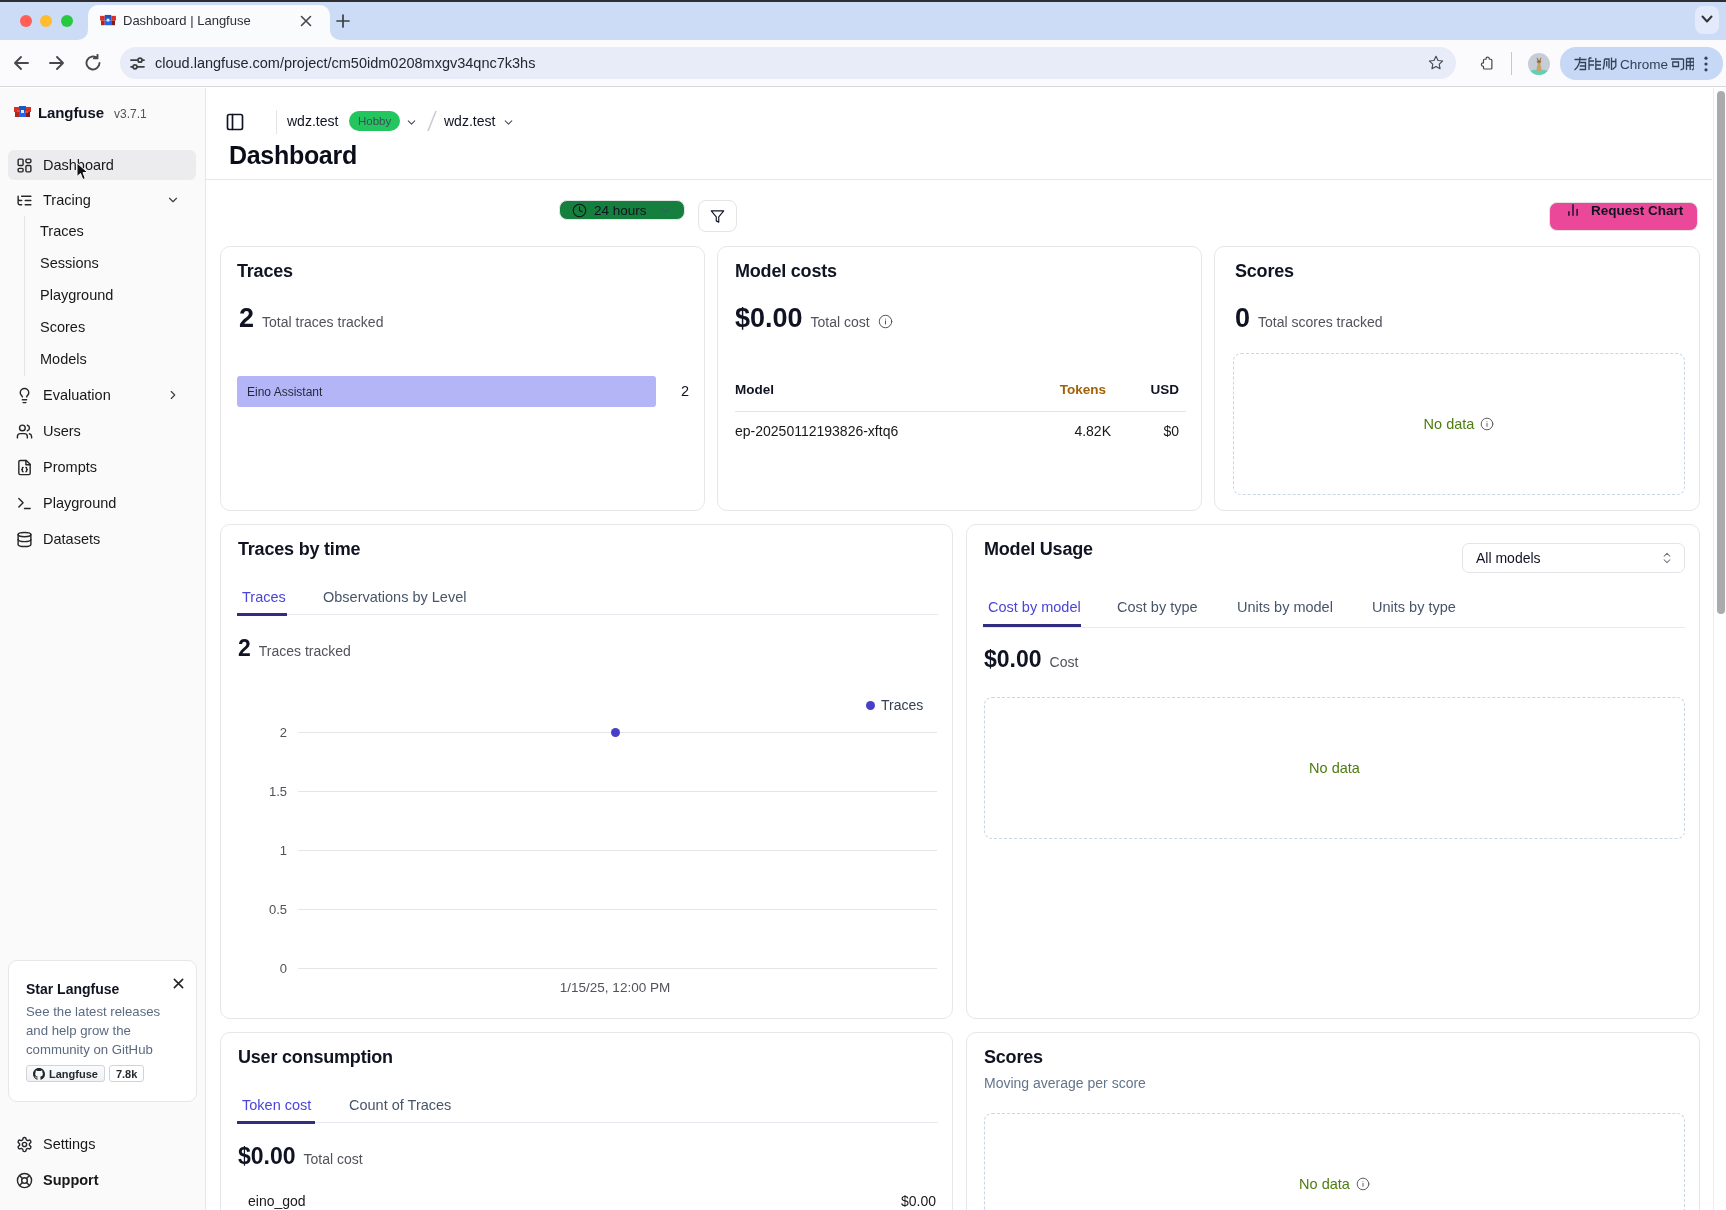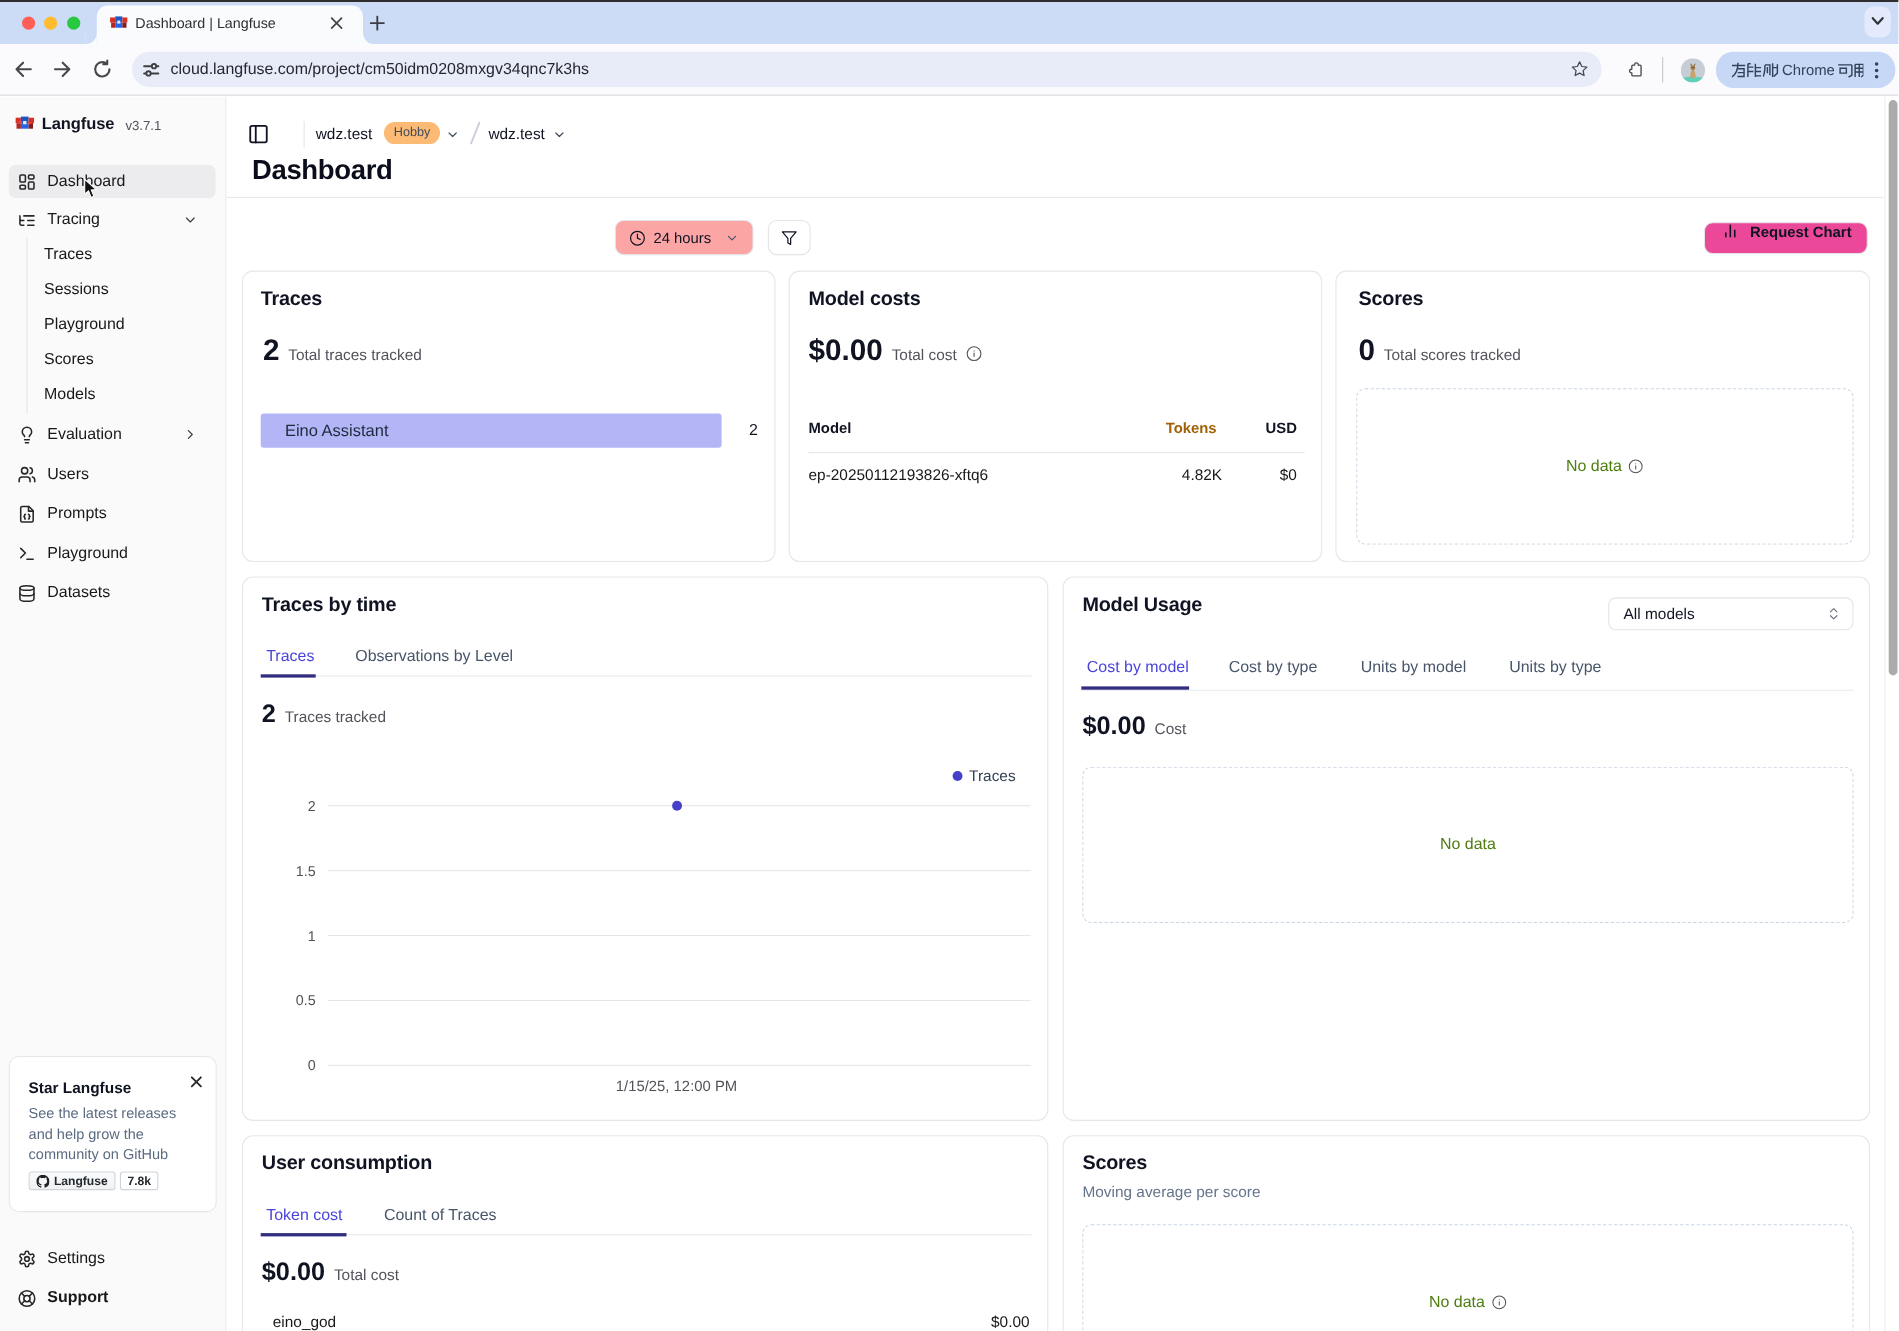--- a/index.html
+++ b/index.html
@@ -265,37 +265,37 @@
     </div>
   </div>
   <div class="abs" id="main">
 
     <svg class="ic abs" style="left:19px;top:24px;stroke:#101322;stroke-width:2" width="20" height="20" viewBox="0 0 24 24">
         <rect x="3" y="3" width="18" height="18" rx="2"></rect>
         <path d="M9 3v18"></path>
       </svg>
     <div class="abs" style="left:70px;top:22px;width:1px;height:24px;background:#e4e4e7"></div>
     <div class="abs" style="left:81px;top:25px;font-size:14px;font-weight:500;color:#101322">wdz.test</div>
-    <div class="abs" style="left:143px;top:23px;height:20px;padding:0 9px;background:#fdba74;border-radius:10px;font-size:11.5px;font-weight:500;color:#3f4a5c;display:flex;align-items:center">Hobby</div>
+    <div class="abs" style="left:143px;top:23px;height:20px;padding:0 9px;background:#22c55e;border-radius:10px;font-size:11.5px;font-weight:500;color:#3f4a5c;display:flex;align-items:center">Hobby</div>
     <svg class="ic abs" style="left:199px;top:28px;stroke:#44505f;stroke-width:2" width="13" height="13" viewBox="0 0 24 24">
         <path d="m6 9 6 6 6-6"></path>
       </svg>
     <div class="abs" style="left:215px;top:20px;width:22px;height:26px">
         <svg width="22" height="26" viewBox="0 0 22 26">
           <path d="M15 3 L7 23" stroke="#c6cdd6" stroke-width="1.6"></path>
         </svg>
       </div>
     <div class="abs" style="left:238px;top:25px;font-size:14px;font-weight:500;color:#101322">wdz.test</div>
     <svg class="ic abs" style="left:296px;top:28px;stroke:#44505f;stroke-width:2" width="13" height="13" viewBox="0 0 24 24">
         <path d="m6 9 6 6 6-6"></path>
       </svg>
     <div class="abs" style="left:23px;top:53px;font-size:25px;font-weight:700;color:#0b0e1a;letter-spacing:-0.3px">Dashboard</div>
     <div class="abs" style="left:0;top:91px;width:1506px;height:1px;background:#e6e7ea"></div>
 
-    <div class="abs" style="left:353px;top:112px;width:126px;height:32px;border:1px solid #e4e4e7;border-radius:8px;display:flex;align-items:center;background:#fca5a5">
+    <div class="abs" style="left:353px;top:112px;width:126px;height:20px;border:1px solid #e4e4e7;border-radius:8px;display:flex;align-items:center;background:#15803d">
       <svg class="ic" style="margin-left:12px;stroke:#101322;stroke-width:1.8" width="15" height="15" viewBox="0 0 24 24">
           <circle cx="12" cy="12" r="10"></circle>
           <path d="M12 6v6l4 2"></path>
         </svg>
       <span style="font-size:13.5px;font-weight:500;color:#101322;margin-left:7px">24 hours</span>
       <svg class="ic" style="margin-left:12px;stroke:#475569;stroke-width:2" width="13" height="13" viewBox="0 0 24 24">
           <path d="m6 9 6 6 6-6"></path>
         </svg>
     </div>
     <div class="abs" style="left:492px;top:112px;width:39px;height:32px;border:1px solid #e4e4e7;border-radius:8px;display:flex;align-items:center;justify-content:center;background:#fff">
@@ -310,21 +310,21 @@
       <span style="font-size:13.5px;font-weight:600;color:#101322;margin-left:11px">Request Chart</span>
     </div>
 
     <div class="card" style="left:14px;top:158px;width:485px;height:265px">
       <div class="ctitle abs" style="left:16px;top:14px">Traces</div>
       <div class="abs" style="left:18px;top:56px;display:flex;align-items:baseline">
           <span class="bignum">2</span>
           <span class="biglabel" style="margin-left:8px">Total traces tracked</span>
         </div>
       <div class="abs" style="left:16px;top:129px;width:419px;height:31px;background:#b3b5f6;border-radius:3px;display:flex;align-items:center">
-          <span style="margin-left:22px;font-size:15px;color:#1e293b">Eino Assistant</span>
+          <span style="margin-left:10px;font-size:12px;color:#1e293b">Eino Assistant</span>
         </div>
       <div class="abs" style="left:443px;top:136px;width:25px;text-align:right;font-size:14.5px;color:#101322">2</div>
     </div>
     <div class="card" style="left:511px;top:158px;width:485px;height:265px">
       <div class="ctitle abs" style="left:17px;top:14px">Model costs</div>
       <div class="abs" style="left:17px;top:56px;display:flex;align-items:baseline">
           <span class="bignum">$0.00</span>
           <span class="biglabel" style="margin-left:8px">Total cost</span>
         <svg class="ic" style="margin-left:8px;stroke:#52525b;stroke-width:1.6;position:relative;top:2px" width="15" height="15" viewBox="0 0 24 24">
             <circle cx="12" cy="12" r="10"></circle>

